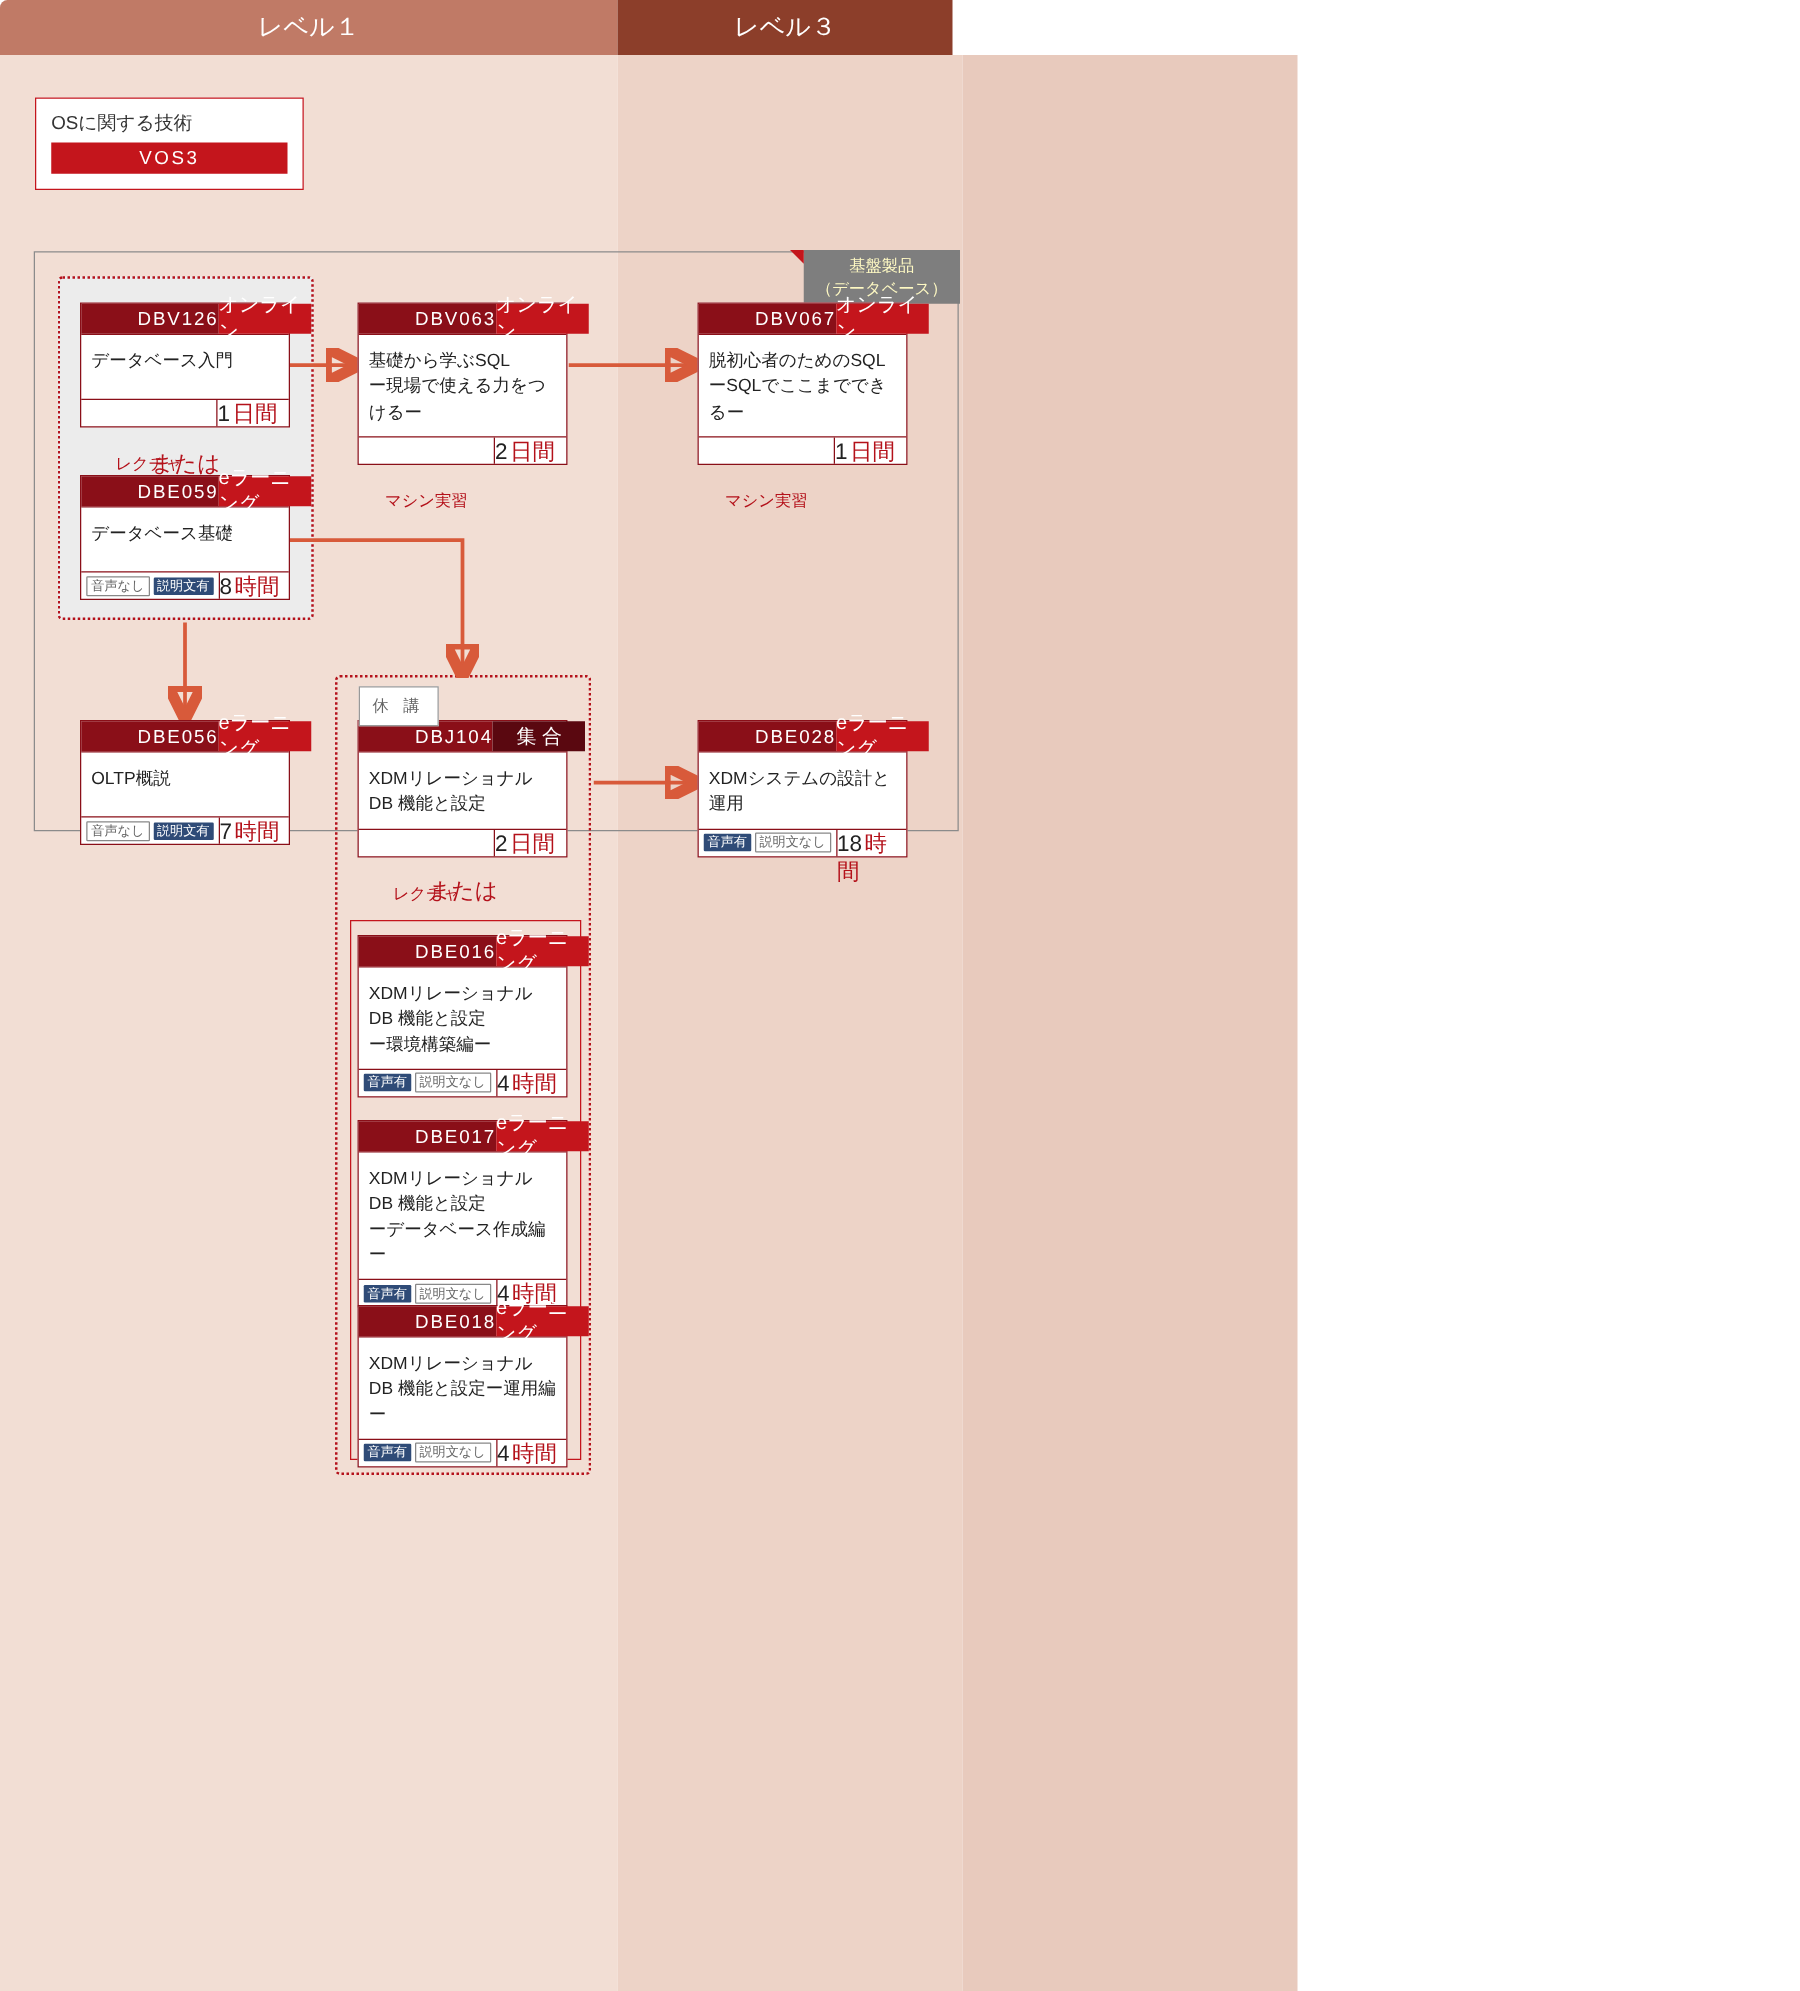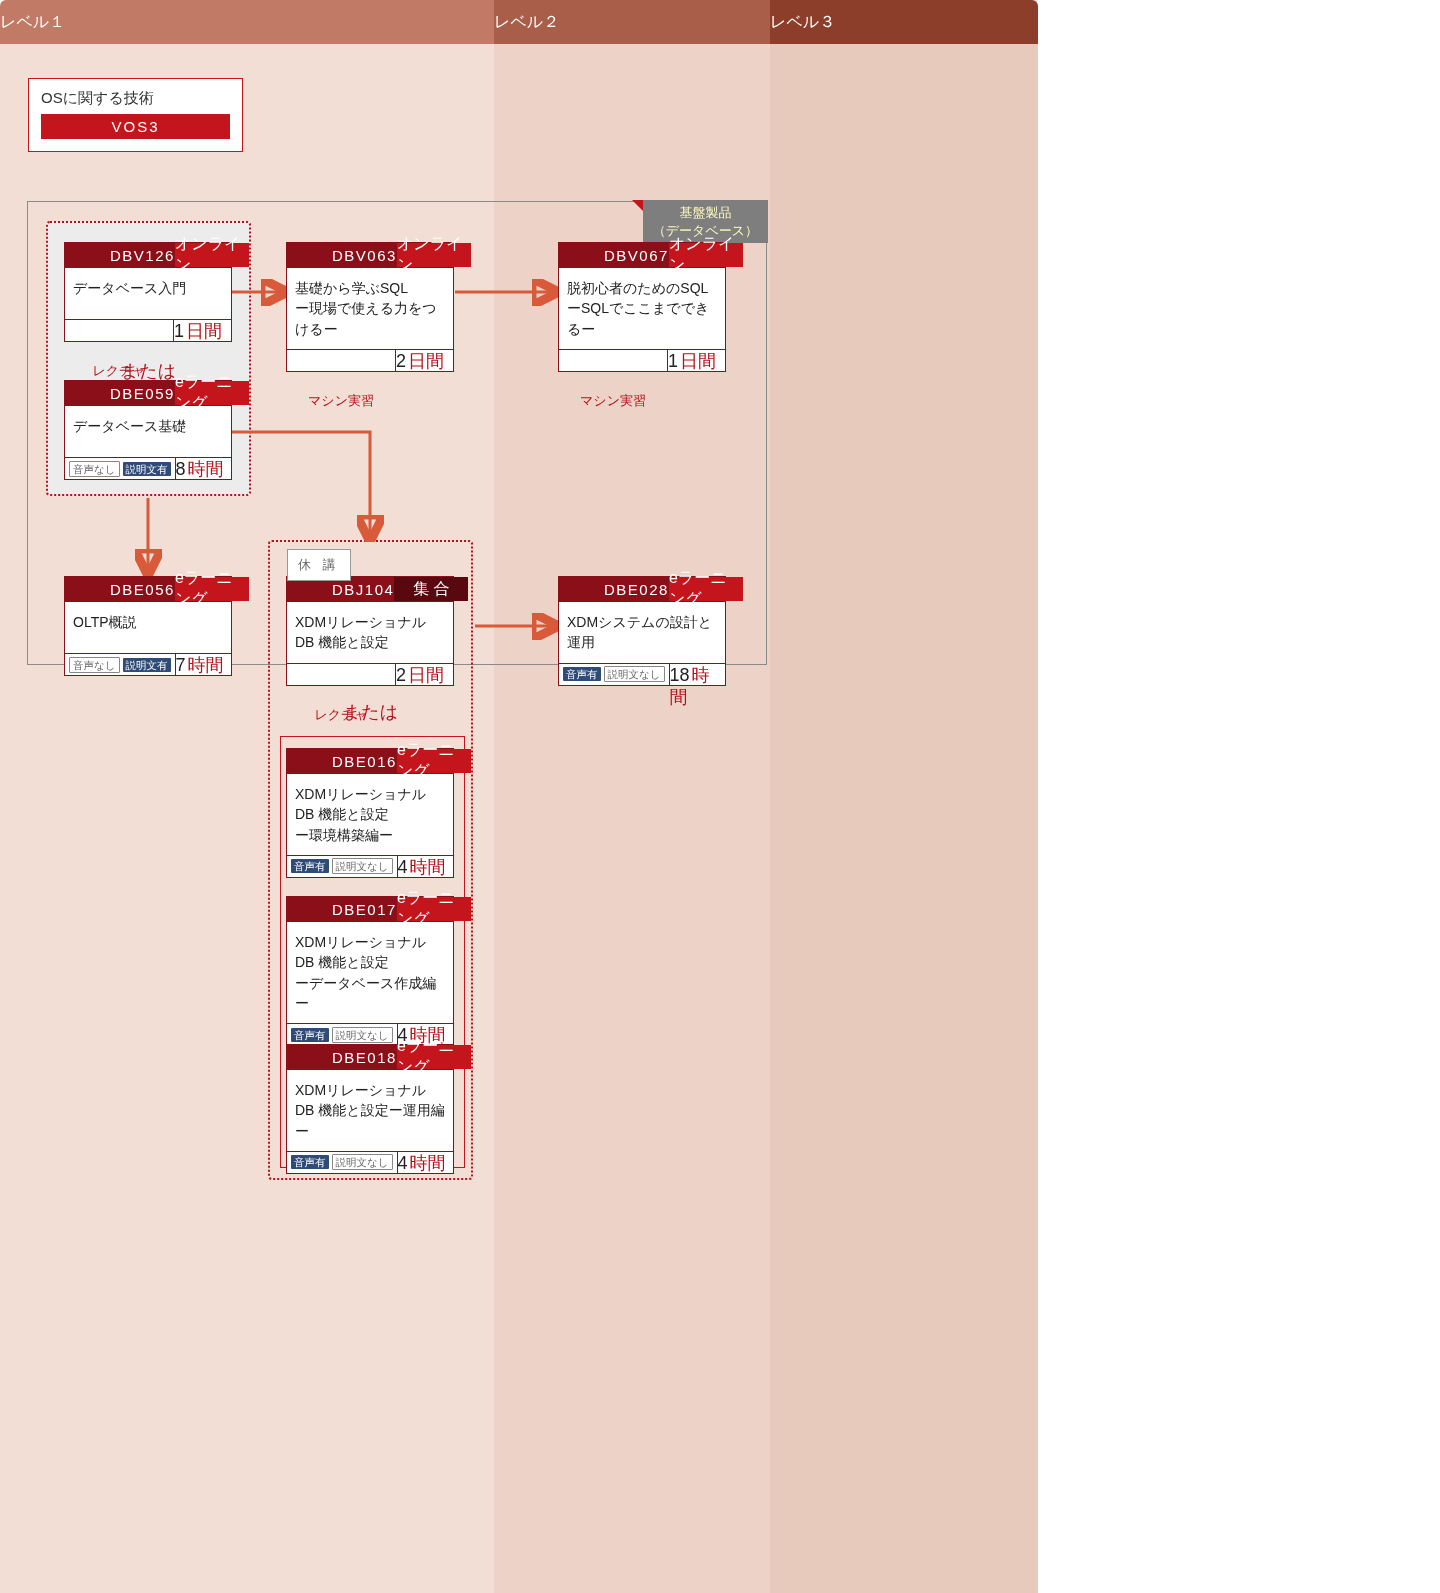--- a/index.html
+++ b/index.html
@@ -14,21 +14,21 @@
     --grey:#7e7e7e;
     --box-grey:#ececec;
     --blue:#2f4b77;
   }
   *{box-sizing:border-box;font-family:"Hiragino Kaku Gothic ProN","Yu Gothic",Meiryo,sans-serif;}
   body{margin:0;background:#fff;}
   .page{width:1440px;height:1593px;position:relative;background:#fff;}
 
   
   .headers{display:flex;position:absolute;top:0;left:0;width:1038px;height:44px;border-radius:6px 6px 0 0;overflow:hidden;}
-  .headers div{flex:0 0 auto;text-align:left;font-size:16px;color:#fff;line-height:44px;font-weight:300;}
+  .headers div{flex:0 0 auto;text-align:center;font-size:20px;color:#fff;line-height:44px;font-weight:300;}
   .h1{width:494px;background:#c07a66;}
   .h2{width:276px;background:#a95e49;}
   .h3{width:268px;background:#8c3e2a;}
 
   .columns{position:absolute;top:44px;left:0;width:1038px;height:1549px;display:flex;}
   .columns > div{height:100%;}
   .c1{width:494px;background:var(--pale1);}
   .c2{width:276px;background:var(--pale2);}
   .c3{width:268px;background:var(--pale3);}
 
@@ -74,21 +74,20 @@
   .arrows line,.arrows path{stroke:var(--orange);stroke-width:3;fill:none;}
   .arrowhead{fill:var(--orange);}
 </style>
 </head>
 <body>
 
 <div class="page">
 
   <div class="headers">
     <div class="h1">レベル１</div>
-    <div class="h2">レベル２</div>
     <div class="h3">レベル３</div>
   </div>
   <div class="columns">
     <div class="c1"></div>
     <div class="c2"></div>
     <div class="c3"></div>
   </div>
 
   <div class="os-box" style="top:78px;left:28px;width:215px">
     <p class="os-title">OSに関する技術</p>

